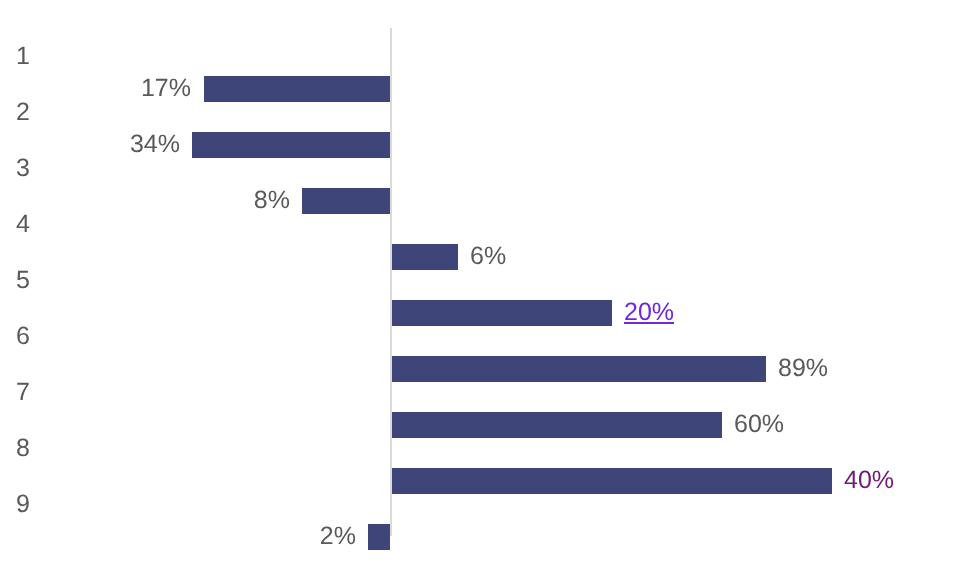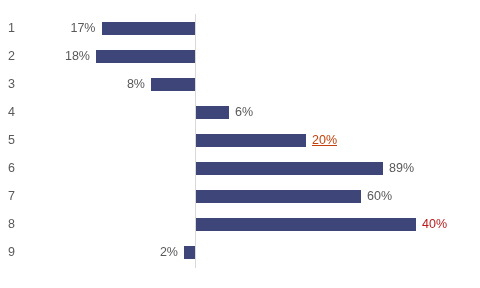--- a/index.html
+++ b/index.html
@@ -55,21 +55,21 @@
     height: 28px;
     line-height: 28px;
     font-size: 12.5px;
     color: #595959;
     white-space: nowrap;
   }
 
   .bar-track {
     position: absolute;
     left: 0;
-    top: 0;
+    top: 16px;
     width: 424px;
     height: 28px;
   }
 
   .bar {
     position: absolute;
     top: 7.5px;
     height: 13px;
     background: #3D4579;
   }
@@ -96,63 +96,63 @@
           <div class="category-label" style="color: rgb(89, 89, 89);">1</div>
           <div class="bar-track">
             <div class="bar" style="width: 93.5px; left: 101.5px; background: rgb(61, 69, 121);"></div>
             <div class="value-label" style="color: rgb(89, 89, 89); left: 0px; width: 95.5px; text-align: right;">17%</div>
           </div>
         </div>
         <div class="chart-row" style="top: 42px;">
           <div class="category-label" style="color: rgb(89, 89, 89);">2</div>
           <div class="bar-track">
             <div class="bar" style="width: 99px; left: 96px; background: rgb(61, 69, 121);"></div>
-            <div class="value-label" style="color: rgb(89, 89, 89); left: 0px; width: 90px; text-align: right;">18%</div>
+            <div class="value-label" style="color: rgb(89, 89, 89); left: 0px; width: 90px; text-align: right;">34%</div>
           </div>
         </div>
         <div class="chart-row" style="top: 70px;">
           <div class="category-label" style="color: rgb(89, 89, 89);">3</div>
           <div class="bar-track">
             <div class="bar" style="width: 44px; left: 151px; background: rgb(61, 69, 121);"></div>
             <div class="value-label" style="color: rgb(89, 89, 89); left: 0px; width: 145px; text-align: right;">8%</div>
           </div>
         </div>
         <div class="chart-row" style="top: 98px;">
           <div class="category-label" style="color: rgb(89, 89, 89);">4</div>
           <div class="bar-track">
             <div class="bar" style="width: 33px; left: 196px; background: rgb(61, 69, 121);"></div>
             <div class="value-label" style="color: rgb(89, 89, 89); left: 235px;">6%</div>
           </div>
         </div>
         <div class="chart-row" style="top: 126px;">
           <div class="category-label" style="color: rgb(89, 89, 89);">5</div>
           <div class="bar-track">
             <div class="bar" style="width: 110px; left: 196px; background: rgb(61, 69, 121);"></div>
-            <div class="value-label" style="color: #c2410c; left: 312px; text-decoration: underline;">20%</div>
+            <div class="value-label" style="color: #6d28d9; left: 312px; text-decoration: underline;">20%</div>
           </div>
         </div>
         <div class="chart-row" style="top: 154px;">
           <div class="category-label" style="color: rgb(89, 89, 89);">6</div>
           <div class="bar-track">
             <div class="bar" style="width: 187px; left: 196px; background: rgb(61, 69, 121);"></div>
             <div class="value-label" style="color: rgb(89, 89, 89); left: 389px;">89%</div>
           </div>
         </div>
         <div class="chart-row" style="top: 182px;">
           <div class="category-label" style="color: rgb(89, 89, 89);">7</div>
           <div class="bar-track">
             <div class="bar" style="width: 165px; left: 196px; background: rgb(61, 69, 121);"></div>
             <div class="value-label" style="color: rgb(89, 89, 89); left: 367px;">60%</div>
           </div>
         </div>
         <div class="chart-row" style="top: 210px;">
           <div class="category-label" style="color: rgb(89, 89, 89);">8</div>
           <div class="bar-track">
             <div class="bar" style="width: 220px; left: 196px; background: rgb(61, 69, 121);"></div>
-            <div class="value-label" style="color: #b91c1c; left: 422px;">40%</div>
+            <div class="value-label" style="color: #701a75; left: 422px;">40%</div>
           </div>
         </div>
         <div class="chart-row" style="top: 238px;">
           <div class="category-label" style="color: rgb(89, 89, 89);">9</div>
           <div class="bar-track">
             <div class="bar" style="width: 11px; left: 184px; background: rgb(61, 69, 121);"></div>
             <div class="value-label" style="color: rgb(89, 89, 89); left: 0px; width: 178px; text-align: right;">2%</div>
           </div>
         </div>
       </div>

